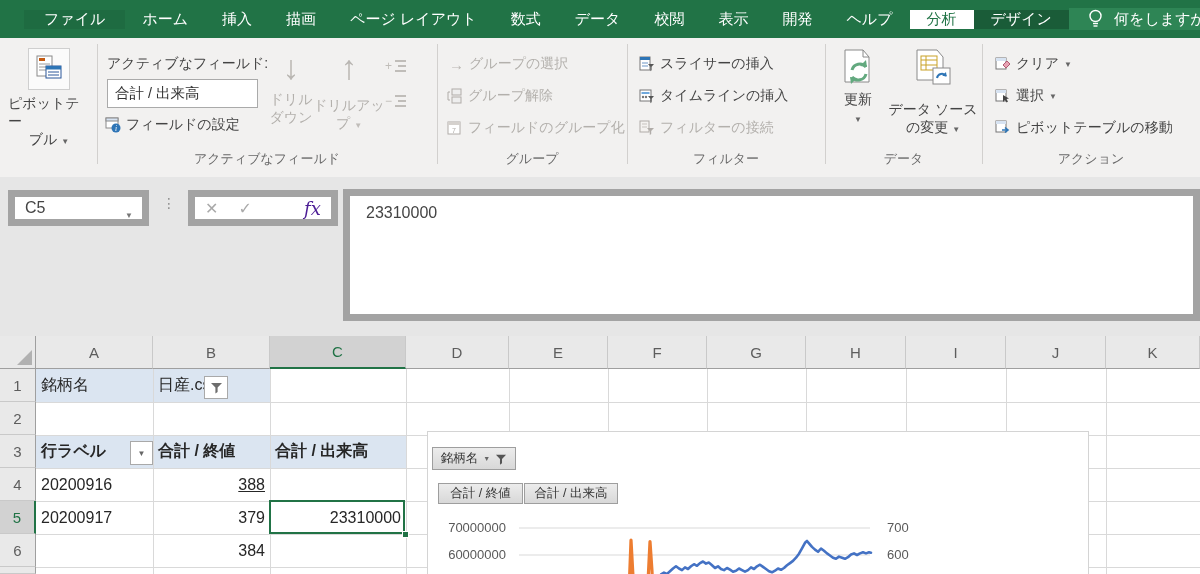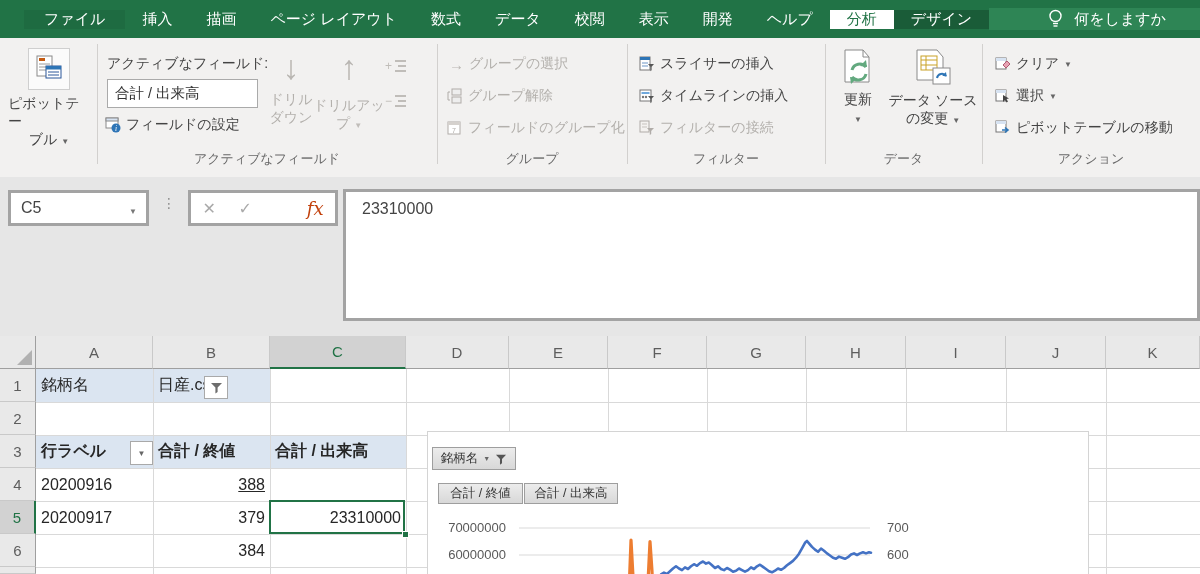--- a/index.html
+++ b/index.html
@@ -23,21 +23,21 @@
   .ritem{position:absolute;display:flex;align-items:center;gap:5px;font-size:14px;color:#444;white-space:nowrap;}
   .ritem.dis{color:#b3b0ac;}
   .bigbtn{position:absolute;display:flex;flex-direction:column;align-items:center;color:#444;font-size:14px;line-height:18px;}
   .dd{font-size:8px;color:#666;}
   .dd.dis{color:#c0bdb9;}
   .bigarrow{font-size:34px;font-weight:bold;color:#b9b6b2;line-height:34px;}
   .ffield-input{position:absolute;background:#fff;border:1px solid #aaa;font-size:14.5px;color:#333;
     display:flex;align-items:center;padding-left:7px;}
   
   #fstrip{position:absolute;left:0;top:177px;width:1200px;height:159px;background:#e6e6e6;}
-  .whitebox{position:absolute;background:#fff;border:3px solid #a3a3a3;box-sizing:border-box;}
+  .whitebox{position:absolute;background:#fff;border:7px solid #a3a3a3;box-sizing:border-box;}
   #namebox{left:8px;top:13px;width:141px;height:36px;display:flex;align-items:center;font-size:16px;color:#444;padding-left:10px;}
   #fxbox{left:188px;top:13px;width:150px;height:36px;display:flex;align-items:center;justify-content:space-around;}
   #finput{left:343px;top:12px;width:857px;height:132px;font-size:16px;color:#444;padding:8px 0 0 16px;}
   .dotsep{position:absolute;left:162px;top:24px;color:#8f8f8f;font-size:14px;letter-spacing:0;line-height:5px;}
   
   #grid{position:absolute;left:0;top:336px;width:1200px;height:238px;background:#fff;}
   #grid *{box-sizing:border-box;}
   .colh{position:absolute;top:0;height:33px;background:#e9e9e9;border-right:1px solid #c9c9c9;border-bottom:1px solid #9f9f9f;
     color:#5d5d5d;font-size:15px;display:flex;align-items:center;justify-content:center;}
   .colh.sel{background:#d2d2d2;color:#217346;border-bottom:2px solid #217346;}
@@ -60,20 +60,21 @@
   .axlbl{position:absolute;font-size:13px;color:#595959;height:18px;line-height:18px;}
   .icon16{width:16px;height:16px;flex:0 0 auto;}
 </style>
 </head>
 <body>
 
 <div id="screen">
 
   <div id="tabbar">
       <div class="tab file">ファイル</div>
+      <div class="tab">ホーム</div>
       <div class="tab">挿入</div>
       <div class="tab">描画</div>
       <div class="tab">ページ レイアウト</div>
       <div class="tab">数式</div>
       <div class="tab">データ</div>
       <div class="tab">校閲</div>
       <div class="tab">表示</div>
       <div class="tab">開発</div>
       <div class="tab">ヘルプ</div>
       <div class="tab active">分析</div>
@@ -222,21 +223,21 @@
       <svg width="40" height="40" viewBox="0 0 40 40">
         <path d="M4 2 h20 l6 7 v23 h-26 z" fill="#fff" stroke="#8a8a8a"></path>
         <rect x="8" y="8" width="16" height="14" fill="#fff" stroke="#c9a227"></rect>
         <line x1="8" y1="12" x2="24" y2="12" stroke="#c9a227"></line>
         <line x1="8" y1="17" x2="24" y2="17" stroke="#c9a227"></line>
         <line x1="13" y1="8" x2="13" y2="22" stroke="#c9a227"></line>
         <rect x="20" y="20" width="17" height="16" fill="#fff" stroke="#8a8a8a"></rect>
         <path d="M24 30 a5 5 0 0 1 9 -2" fill="none" stroke="#2e75b6" stroke-width="2"></path>
         <path d="M33 24 l0.7 4.5 l-4.5 -0.7 z" fill="#2e75b6"></path>
       </svg>
-      <span style="margin-top:3px;">データ ソース</span>
+      <span style="margin-top:12px;">データ ソース</span>
       <span><span>の変更</span> <span class="dd">▼</span></span>
     </div>
     <div class="rgroup-label" style="left:825px;width:157px;">データ</div>
     <div class="rsep" style="left:982px;"></div>
 
     <div class="ritem" style="left:995px;top:17px;">
       <svg class="icon16" viewBox="0 0 16 16">
         <rect x="1" y="2" width="10" height="11" fill="#fff" stroke="#767676"></rect>
         <rect x="1" y="2" width="10" height="3" fill="#d7e3f2"></rect>
         <path d="M8 9 l4 -4 l3 3 l-4 4 z" fill="#e8a3b4" stroke="#b05b74"></path>
@@ -266,21 +267,21 @@
 
   <div id="fstrip">
     <div id="namebox" class="whitebox">
       <span>C5</span>
       <span class="dd" style="position:absolute;right:9px;top:14px;color:#777;">▼</span>
     </div>
     <div class="dotsep">⋮</div>
     <div id="fxbox" class="whitebox">
       <span style="color:#a9a9a9;font-size:16px;">✕</span>
       <span style="color:#a9a9a9;font-size:16px;">✓</span>
-      <span style="color:#c2410c;font-size:18px;font-family:'DejaVu Serif','Liberation Serif',serif;font-style:italic;margin-left:32px;">fx</span>
+      <span style="color:#4c1d95;font-size:18px;font-family:'DejaVu Serif','Liberation Serif',serif;font-style:italic;margin-left:32px;">fx</span>
     </div>
     <div id="finput" class="whitebox">
       <span>23310000</span>
     </div>
   </div>
 
   <div id="grid">
       <div style="position: absolute; left: 0px; top: 0px; width: 36px; height: 33px; background: rgb(233, 233, 233); border-right: 1px solid rgb(159, 159, 159); border-bottom: 1px solid rgb(159, 159, 159);">
         <div style="position: absolute; right: 3px; bottom: 3px; width: 0px; height: 0px; border-left: 15px solid transparent; border-bottom: 15px solid rgb(177, 177, 177);"></div>
       </div>

